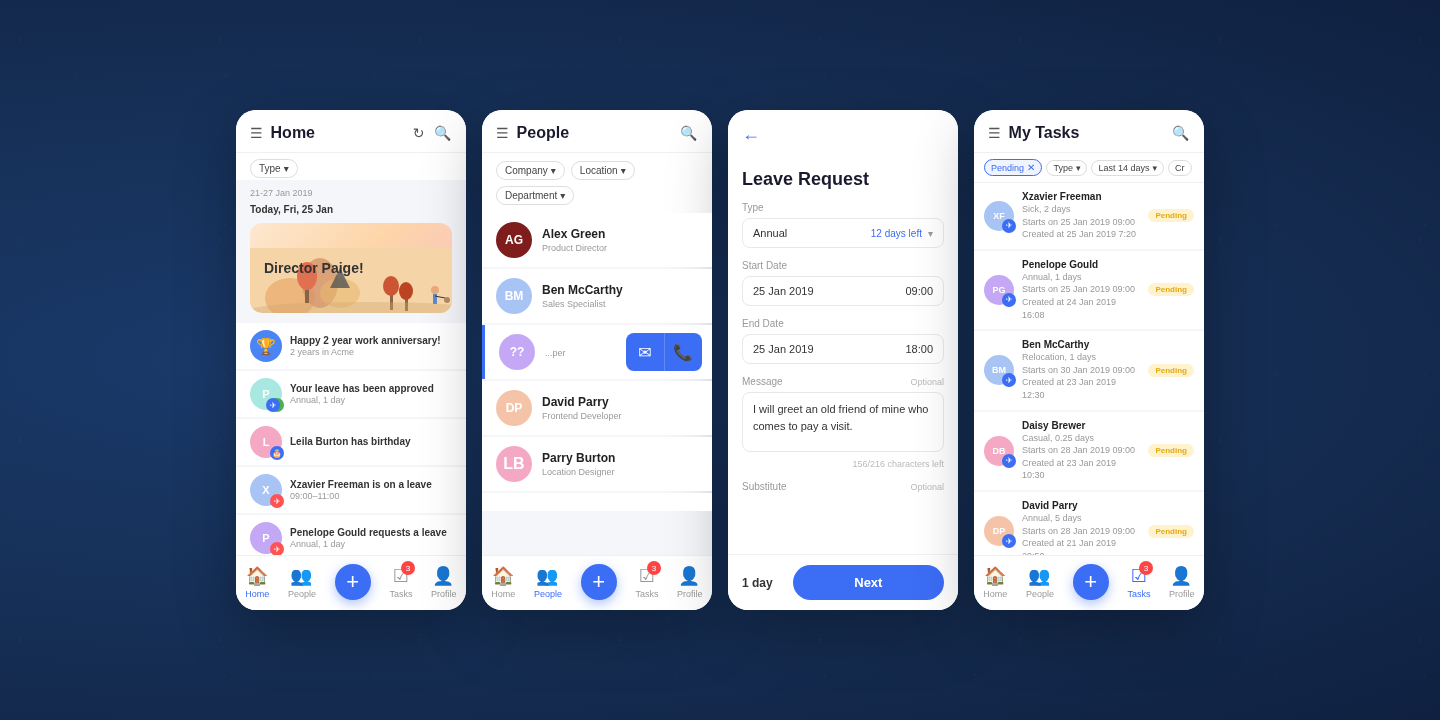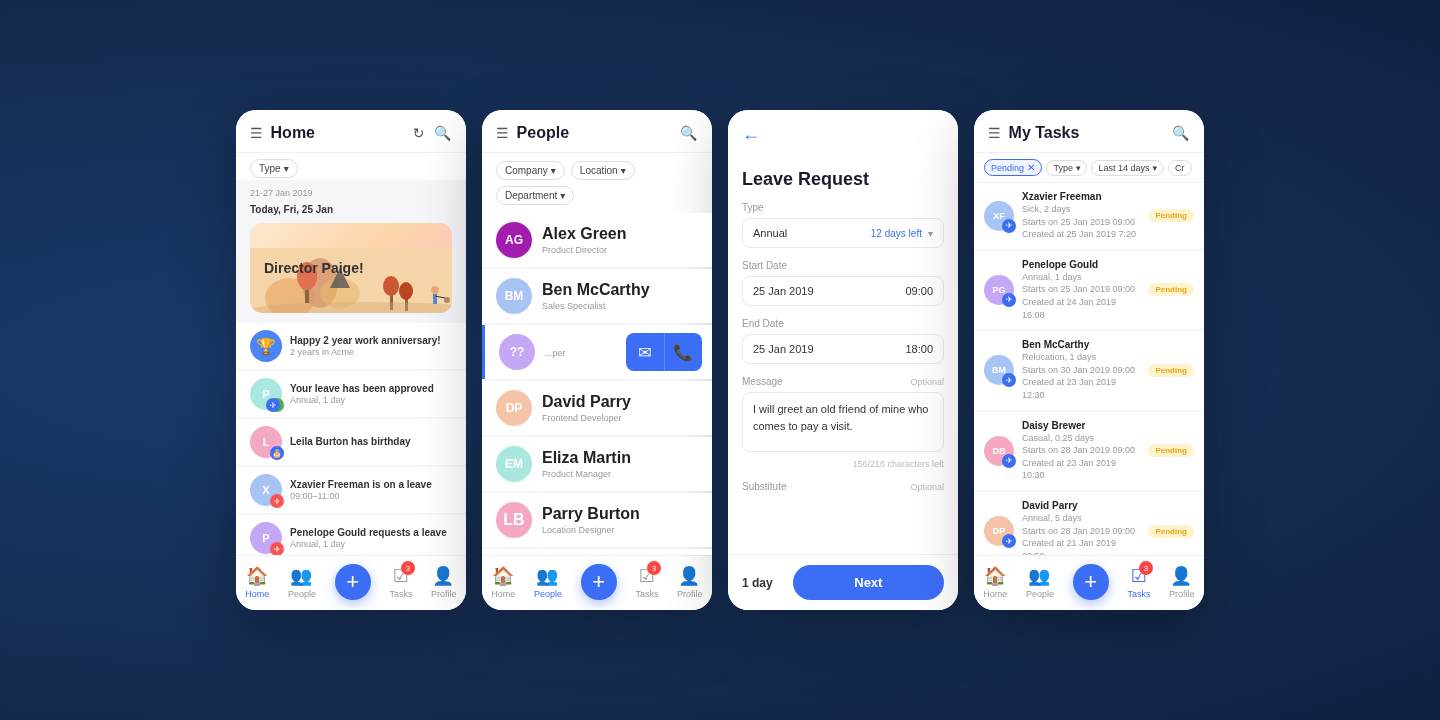--- a/index.html
+++ b/index.html
@@ -140,21 +140,21 @@
       padding: 3px 8px; font-size: 10px; color: #444; background: white; cursor: pointer;
     }
     .people-list { flex: 1; overflow: hidden; display: flex; flex-direction: column; }
     .person-item {
       display: flex; align-items: center; gap: 10px;
       padding: 9px 14px; background: white; margin-bottom: 2px;
       position: relative;
     }
     .person-avatar { width: 36px; height: 36px; border-radius: 50%; background: #ddd; flex-shrink: 0; }
     .person-info { flex: 1; }
-    .person-name { font-size: 16px; font-weight: 600; color: #222; }
+    .person-name { font-size: 12px; font-weight: 600; color: #222; }
     .person-role { font-size: 9px; color: #999; margin-top: 2px; }
     .action-popup {
       position: absolute; right: 10px; top: 50%; transform: translateY(-50%);
       display: flex; gap: 0; background: #3b6df5; border-radius: 8px; overflow: hidden;
     }
     .action-btn {
       width: 38px; height: 38px; display: flex; align-items: center; justify-content: center;
       color: white; font-size: 16px; cursor: pointer;
     }
     .action-btn + .action-btn { border-left: 1px solid rgba(255,255,255,0.2); }
@@ -221,21 +221,21 @@
     }
     .task-info { flex: 1; }
     .task-name { font-size: 10px; font-weight: 600; color: #222; }
     .task-meta { font-size: 9px; color: #999; margin-top: 1px; line-height: 1.4; }
     .pending-badge {
       background: #fff3cd; color: #e6a817;
       border-radius: 10px; padding: 2px 7px; font-size: 8px; font-weight: 600;
     }
 
     
-    .av-green { background: #a21caf; }
+    .av-green { background: #7f1d1d; }
     .av-blue { background: #a8c4f5; }
     .av-pink { background: #f5a8c4; }
     .av-purple { background: #c4a8f5; }
     .av-orange { background: #f5c4a8; }
     .av-teal { background: #a8e8e0; }
 
     .avatar-initials {
       width: 100%; height: 100%;
       display: flex; align-items: center; justify-content: center;
       font-size: 11px; font-weight: 600; color: white;
@@ -452,29 +452,20 @@
       <div class="person-item">
         <div class="person-avatar av-orange">
           <div class="avatar-initials" style="font-size:12px;">DP</div>
         </div>
         <div class="person-info">
           <div class="person-name">David Parry</div>
           <div class="person-role">Frontend Developer</div>
         </div>
       </div>
 
-      <div class="person-item">
-        <div class="person-avatar av-teal">
-          <div class="avatar-initials" style="font-size:12px;">EM</div>
-        </div>
-        <div class="person-info">
-          <div class="person-name">Eliza Martin</div>
-          <div class="person-role">Product Manager</div>
-        </div>
-      </div>
 
       <div class="person-item">
         <div class="person-avatar av-pink">
           <div class="avatar-initials" style="font-size:16px;">LB</div>
         </div>
         <div class="person-info">
           <div class="person-name">Parry Burton</div>
           <div class="person-role">Location Designer</div>
         </div>
       </div>

